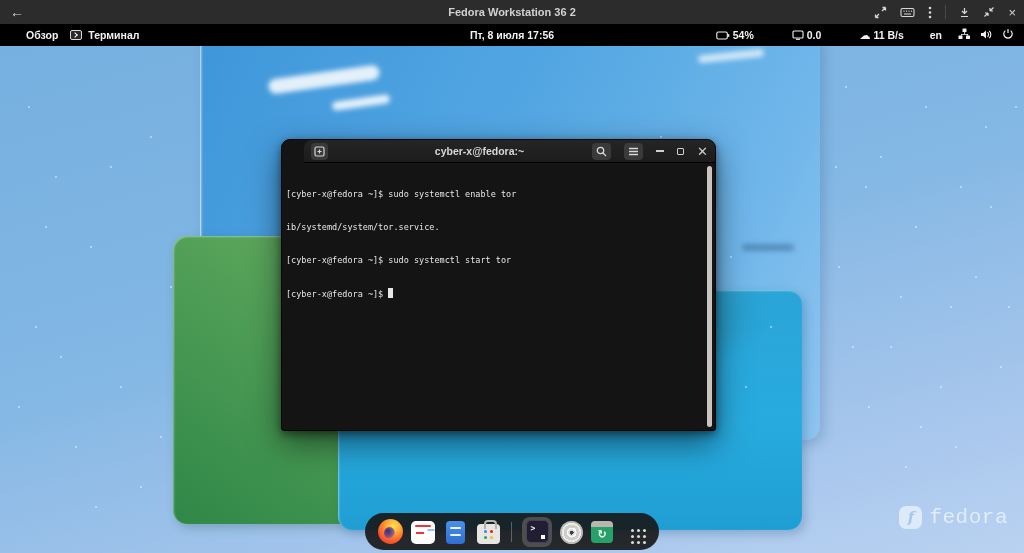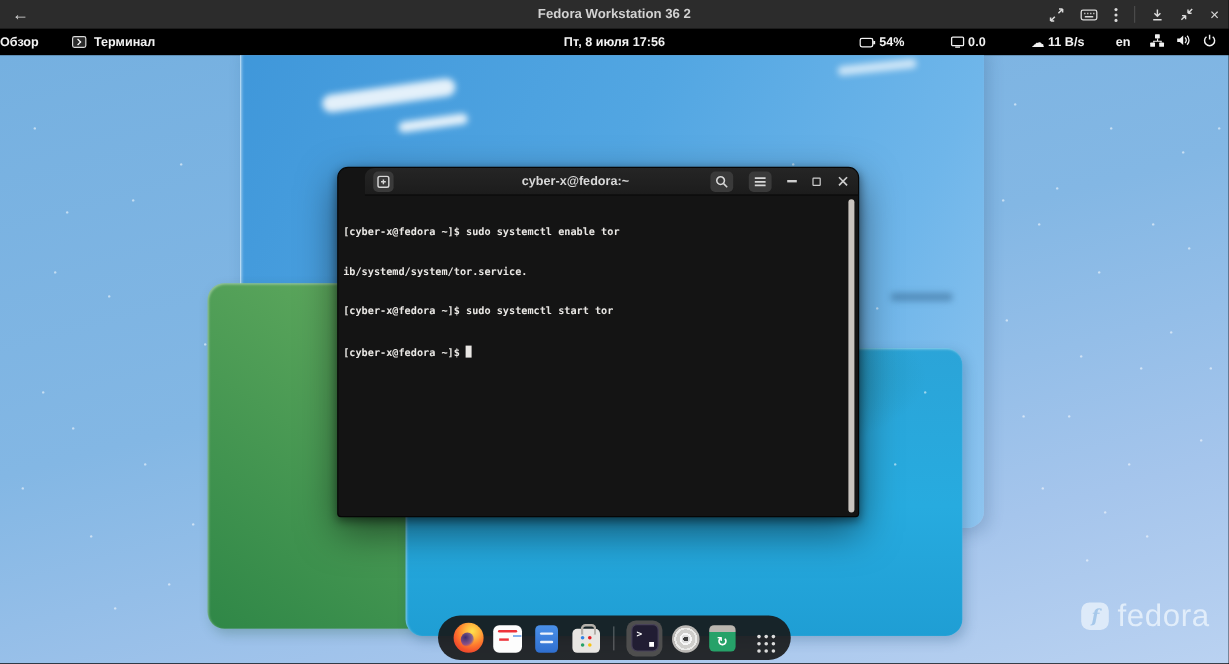--- a/index.html
+++ b/index.html
@@ -15,21 +15,21 @@
               font-weight:700; color:#d2d2d2; pointer-events:none; }
   .vm-actions { position:absolute; right:8px; top:0; height:24px; display:flex;
                 align-items:center; gap:13px; }
   .vm-actions svg { display:block; }
   .vm-sep { width:1px; height:14px; background:#4a4a4a; }
   .vm-close { font-size:13px; color:#d8d8d8; line-height:1; }
 
   
   .top-bar { position:absolute; top:24px; left:0; right:0; height:22px; background:#000;
              display:flex; align-items:center; color:#f2f2f2; font-size:10.5px; font-weight:700; }
-  .tb-left { display:flex; align-items:center; gap:28px; margin-left:0;text-align:right; }
+  .tb-left { display:flex; align-items:center; gap:12px; margin-left:26px;text-align:right; }
   .tb-app { display:flex; align-items:center; gap:6px; }
   .mini-term { width:12px; height:10px; border:1px solid #d9d9d9; border-radius:2px;
                background:#2a2a2a; position:relative; }
   .mini-term::before { content:""; position:absolute; left:2px; top:2px; width:3px; height:3px;
                border-right:1px solid #fff; border-bottom:1px solid #fff;
                transform:rotate(-45deg); }
   .tb-clock { position:absolute; left:0; right:0; text-align:center; pointer-events:none; }
   .tb-right { position:absolute; right:10px; top:0; height:22px; display:flex;
               align-items:center; gap:10px; }
   .tb-group { display:flex; align-items:center; gap:3px;padding-left:28px; }
@@ -71,41 +71,41 @@
             960px 140px,1015px 60px,920px 380px,900px 250px,730px 210px,770px 280px,745px 340px,
             660px 90px,700px 120px; }
 
   
   .brand { position:absolute; right:16px; bottom:24px; display:flex; align-items:center;
            gap:7px; }
   .brand-logo { width:23px; height:23px; border-radius:7px; background:rgba(233,242,251,.78);
            display:flex; align-items:center; justify-content:center; }
   .brand-logo span { font-family:"DejaVu Serif", serif; font-style:italic; font-weight:700;
            font-size:15px; color:#a6c8ea; line-height:1; }
-  .brand-text { font-size:26px; color:rgba(233,242,251,.85); letter-spacing:.5px; }
+  .brand-text { font-size:21px; color:rgba(233,242,251,.85); letter-spacing:.5px;font-family:Liberation Mono, monospace; }
 
   
   .term { position:absolute; left:281px; top:139px; width:435px; height:292px;
           border-radius:9px 9px 3px 3px; background:#141414; border:1px solid #060606;
           box-shadow:0 12px 32px rgba(0,0,0,.5), 0 3px 8px rgba(0,0,0,.45);padding-left:22px; }
   .term-header { position:relative; height:23px; border-radius:8px 8px 0 0;
           background:linear-gradient(#252525,#1c1c1c); border-bottom:1px solid #000;
           display:flex; align-items:center; padding:0 7px; gap:7px; }
   .term-title { position:absolute; left:60px; right:120px; text-align:center;
           font-size:10.5px; font-weight:700; color:#d8d8d8; pointer-events:none; }
   .hbtn { width:19px; height:17px; border-radius:4px; background:#3a3a3a;
           display:flex; align-items:center; justify-content:center; }
   .hbtn.sq { width:17px; }
   .win-glyphs { margin-left:auto; display:flex; align-items:center; gap:13px; }
   .g-min { width:8px; height:1.5px; background:#cfcfcf; }
   .g-max { width:7px; height:7px; border:1.4px solid #cfcfcf; border-radius:1px; }
   .g-close { color:#cfcfcf; font-size:13px; line-height:1; }
   .term-body { position:absolute; left:0; right:10px; top:23px; bottom:0; padding:4px 2px 0 4px;
           font-family:"DejaVu Sans Mono", monospace; font-size:8.5px; line-height:11px;
-          color:#e9e7e4; white-space:pre; overflow:hidden;font-weight:bold; }
+          color:#e9e7e4; white-space:pre; overflow:hidden; }
   .cursor { display:inline-block; width:5px; height:9.5px; background:#e9e7e4;
           margin-left:5px; vertical-align:-1px; }
   .term-scroll { position:absolute; right:3px; top:26px; bottom:3px; width:5px;
           background:#c9c4bf; border-radius:3px; }
 
   
   .dock { position:absolute; left:50%; transform:translateX(-50%); bottom:3px; height:37px;
           background:rgba(22,22,22,.9); border-radius:19px; display:flex; align-items:center;
           gap:8px; padding:0 13px; }
   .dock-sep { width:1px; height:20px; background:rgba(255,255,255,.28); margin:0 2px; }

